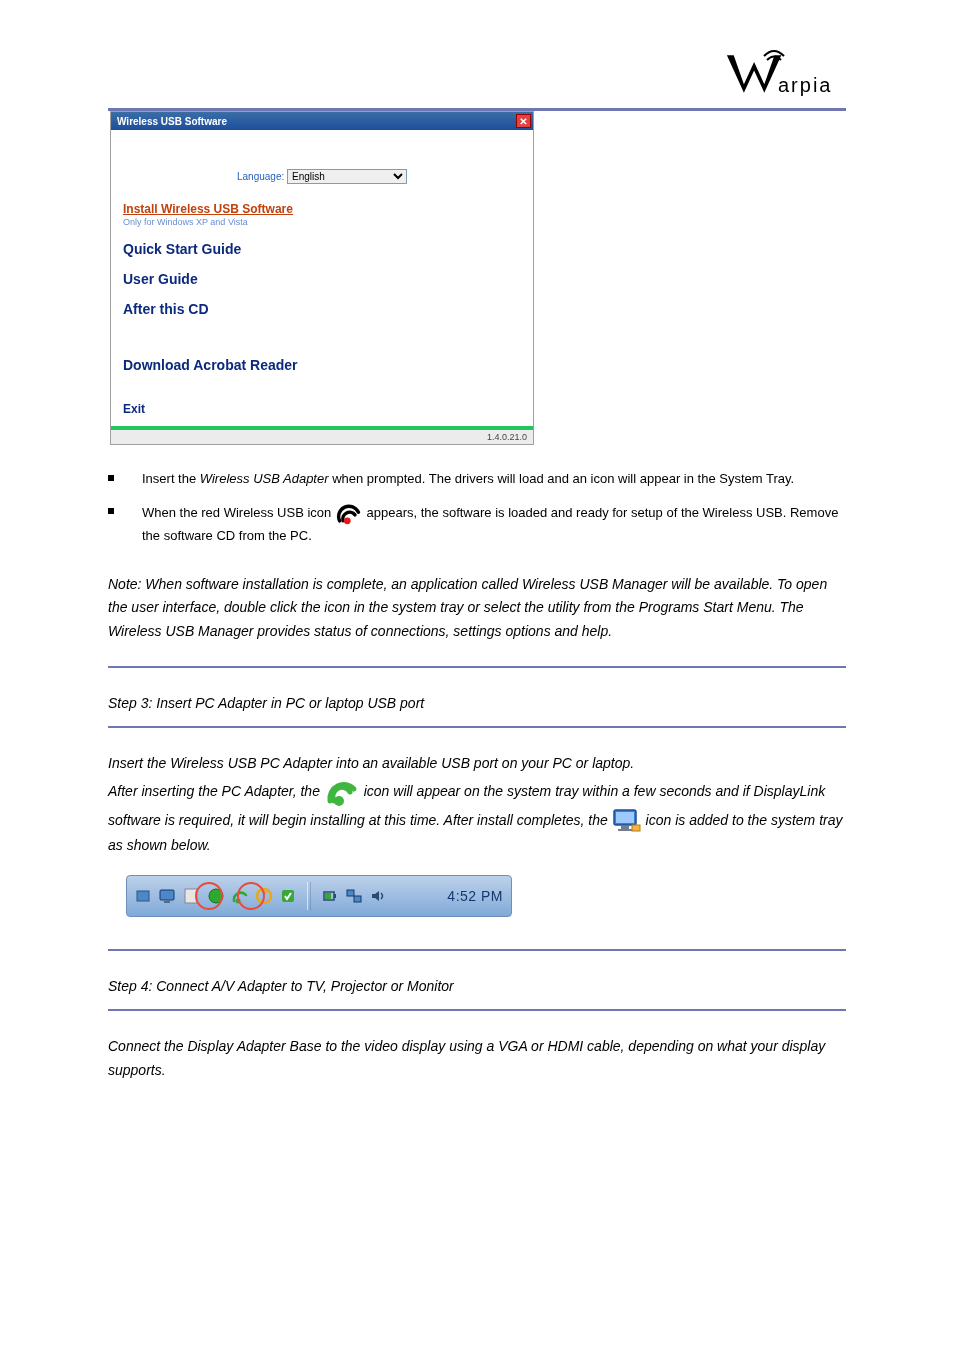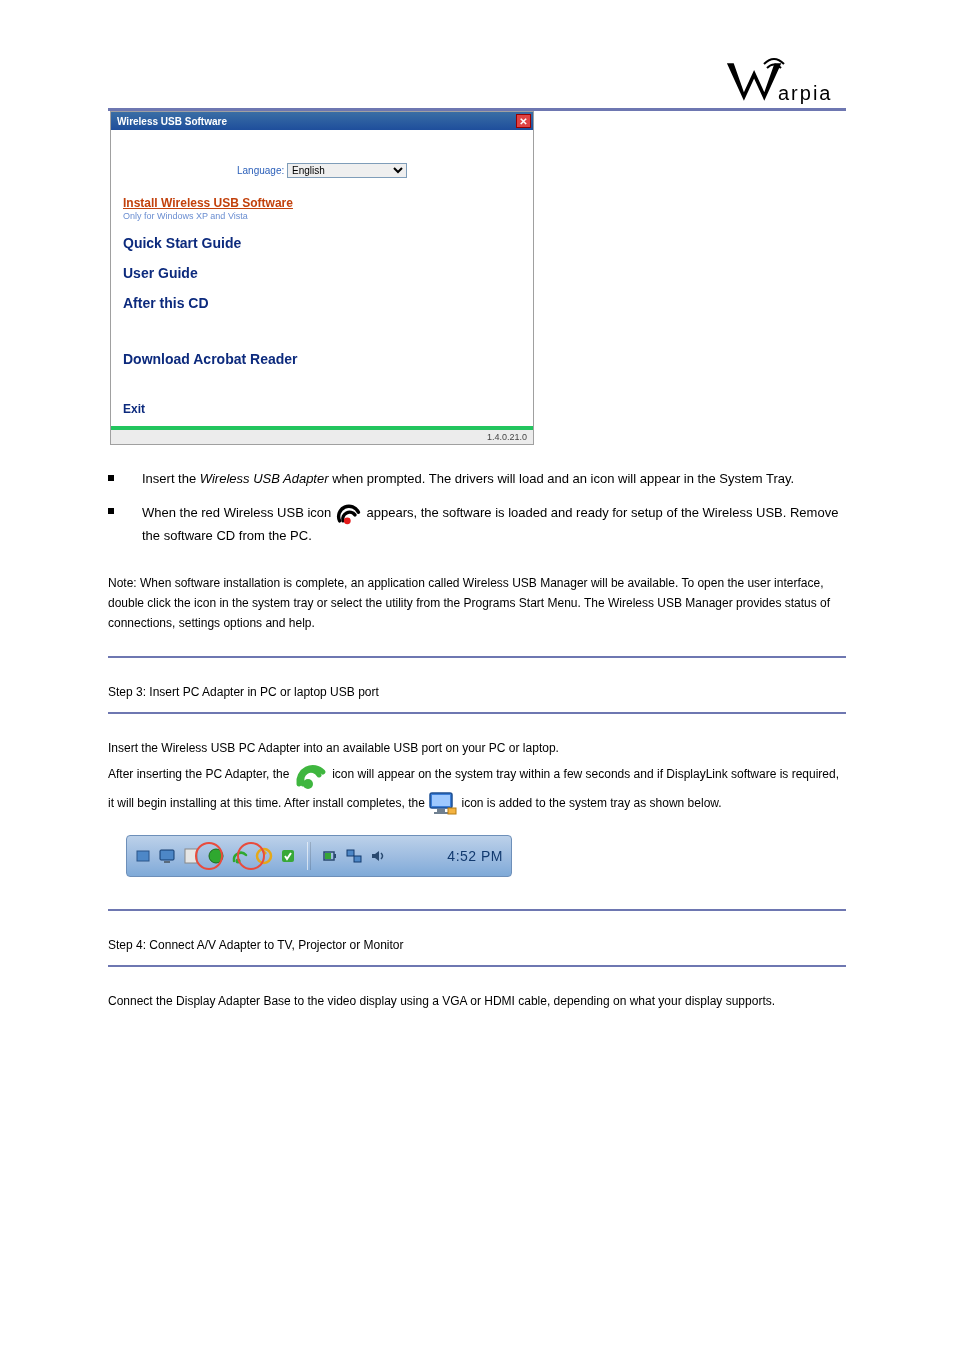--- a/index.html
+++ b/index.html
@@ -7,48 +7,48 @@
     margin: 0;
     font-family: Arial, Helvetica, sans-serif;
     background: #fff;
     width: 954px;
     color: #000;
     font-size: 13px;
   }
   .page { padding: 28px 28px 28px 28px; }
   
   .header-row { position: relative; height: 80px; }
-  .logo-slot { position: absolute; right: 85px; top: 20px; }
+  .logo-slot { position: absolute; right: 85px; top: 12px; }
   .logo-slot svg { width: 115px; height: 62px; }
   .header-rule { border: none; border-top: 3px solid #6e77b1; margin: 0 80px 0 80px; }
   hr.thin { border: none; border-top: 2px solid #6e77b1; margin: 0 80px; }
   .gap-s  { height: 14px; }
   .gap-m  { height: 22px; }
 
   
   .installer-wrap { margin-left: 82px; width: 424px; }
   .inst-frame { border: 1px solid #a0a0a0; background: #fff; }
   .inst-title { display: flex; align-items: center; justify-content: space-between; height: 18px; background: linear-gradient(#3a6ea5,#1e4e9c); color: #fff; font-size: 10px; font-weight: bold; padding: 0 2px 0 6px; }
   .inst-title .x { width: 15px; height: 14px; background: #e04343; color: #fff; text-align: center; line-height: 14px; font-size: 10px; border: 1px solid #900; }
   .inst-body { padding: 10px 12px; position: relative; height: 296px; }
-  .inst-lang { margin: 23px 0 18px 0; font-size: 10px; color: #2b5fb9; }
+  .inst-lang { margin: 29px 0 18px 0; font-size: 10px; color: #2b5fb9; }
   .inst-lang select { font-size: 10px; border: 1px solid #7f9db9; min-width: 120px; }
   .inst-link { color: #c2410c; font-weight: bold; font-size: 12px; text-decoration: underline; margin: 4px 0 0 0; }
   .inst-sub  { color: #6a8ed1; font-size: 9px; margin-top: 1px; }
   .inst-item { color: #0c2a7d; font-weight: bold; font-size: 14px; margin-top: 14px; }
   .inst-exit { color: #0c2a7d; font-weight: bold; font-size: 12px; position: absolute; left: 12px; bottom: 10px; }
   .inst-status { font-size: 9px; color: #444; text-align: right; padding: 2px 6px; border-top: 4px solid #22c55e; background: #ececec; }
 
   
   .body-col { margin: 24px 80px 0 80px; }
   ul.bul { list-style: none; padding: 0; margin: 0; }
   ul.bul li { display: flex; gap: 28px; margin: 12px 0; }
   ul.bul li .sq { width: 6px; height: 6px; background: #000; margin-top: 6px; flex: none; }
   .para { line-height: 1.6; }
-  .para-big { font-size: 12px; line-height: 1.7; }
+  .para-big { font-size: 14px; line-height: 1.7; font-style: italic; }
 
   .inline-icon { display: inline-block; vertical-align: middle; width: 28px; height: 24px; position: relative; }
   .inline-icon-lg { width: 36px; height: 32px; }
 
   
   .wifi-arc svg { width: 100%; height: 100%; }
 
   
   .taskbar-wrap { margin: 18px 0 18px 18px; width: 386px; }
   .tb-strip { height: 42px; background: linear-gradient(#bcd1e9, #9cbbe0 55%, #7faad8); border: 1px solid #6d8fb9; border-radius: 4px; display: flex; align-items: center; padding: 0 8px; gap: 6px; position: relative; font-family: "Segoe UI", Arial, sans-serif; }

